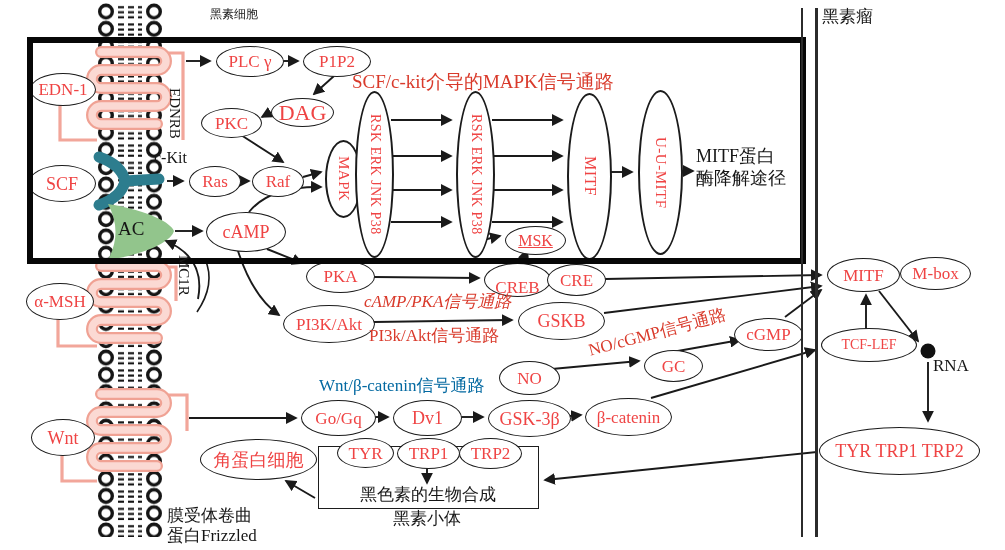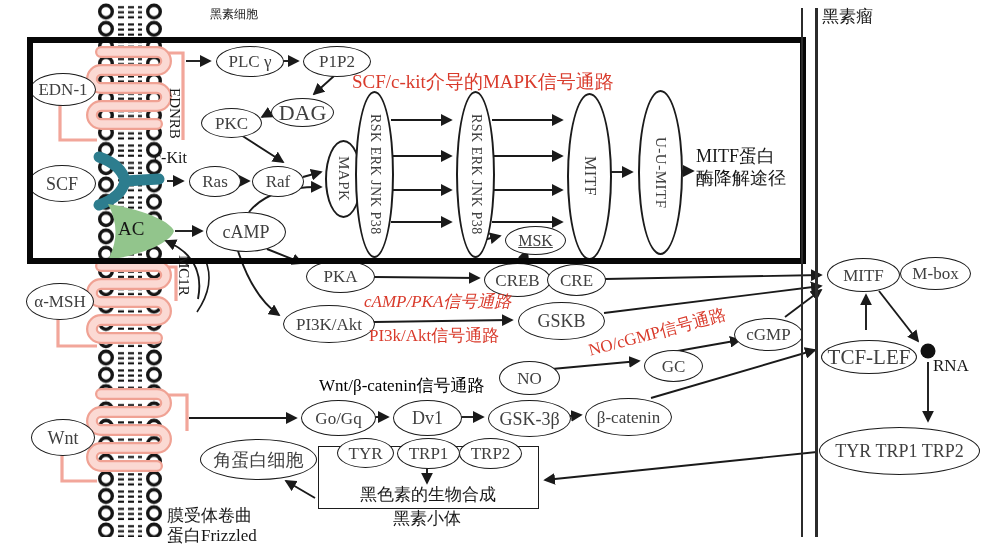--- a/index.html
+++ b/index.html
@@ -15,21 +15,21 @@
   .vline { position:absolute; background:#2b2b2b; z-index:5; }
   #vline1 { left:801px; top:8px; width:2px; height:529px; }
   #vline2 { left:815px; top:8px; width:2.5px; height:529px; }
   .biobox {
     position:absolute; left:318px; top:446px; width:219px; height:61px;
     border:1.7px solid #1d1d1d; background:transparent; z-index:2;
   }
   .oval {
     position:absolute; background:#fff; border:1.8px solid #1b1b1b; border-radius:50%;
     display:flex; align-items:center; justify-content:center; text-align:center;
-    z-index:4; color:#404040; line-height:1; white-space:nowrap;
+    z-index:4; color:#ef4444; line-height:1; white-space:nowrap;
   }
   .oval.tall { border-width:2px; }
   .oval.tall span { writing-mode:vertical-rl; text-orientation:mixed; letter-spacing:0.5px; }
   .lbl { position:absolute; color:#161616; z-index:6; line-height:1.2; white-space:pre-line; }
   .lbl.v { writing-mode:vertical-rl; text-orientation:mixed; }
   .lbl.red { font-weight:400; }
   .lbl.rot { transform:rotate(-15deg); transform-origin:0 50%; white-space:nowrap; }
   .lbl.ctr { text-align:center; }
 </style>
 </head>
@@ -190,21 +190,21 @@
       </div>
       <div class="oval tall" style="left: 638px; top: 90px; width: 41px; height: 161px; font-size: 15px;">
         <span>U-U-MITF</span>
       </div>
       <div class="oval" style="left: 505px; top: 226px; width: 59px; height: 27px; font-size: 16px; text-decoration: underline;">
         <span>MSK</span>
       </div>
       <div class="oval" style="left: 306px; top: 260px; width: 67px; height: 31px; font-size: 17px;">
         <span>PKA</span>
       </div>
-      <div class="oval" style="left: 484px; top: 263px; width: 65px; height: 32px; font-size: 17px;">
+      <div class="oval" style="left: 484px; top: 263px; width: 65px; height: 32px; font-size: 17px; align-items: flex-end;">
         <span>CREB</span>
       </div>
       <div class="oval" style="left: 547px; top: 264px; width: 57px; height: 30px; font-size: 17px;">
         <span>CRE</span>
       </div>
       <div class="oval" style="left: 283px; top: 305px; width: 90px; height: 36px; font-size: 17px;">
         <span>PI3K/Akt</span>
       </div>
       <div class="oval" style="left: 518px; top: 302px; width: 85px; height: 36px; font-size: 18px;">
         <span>GSKB</span>
@@ -217,21 +217,21 @@
       </div>
       <div class="oval" style="left: 734px; top: 318px; width: 67px; height: 31px; font-size: 17px;">
         <span>cGMP</span>
       </div>
       <div class="oval" style="left: 827px; top: 258px; width: 71px; height: 32px; font-size: 17px;">
         <span>MITF</span>
       </div>
       <div class="oval" style="left: 900px; top: 257px; width: 69px; height: 31px; font-size: 17px;">
         <span>M-box</span>
       </div>
-      <div class="oval" style="left: 821px; top: 340px; width: 94px; height: 32px; font-size: 21px; font-family: Liberation Serif, serif;">
+      <div class="oval" style="left: 821px; top: 328px; width: 94px; height: 32px; font-size: 14px; font-family: Liberation Serif, serif;">
         <span>TCF-LEF</span>
       </div>
       <div class="oval" style="left: 301px; top: 400px; width: 73px; height: 34px; font-size: 17px;">
         <span>Go/Gq</span>
       </div>
       <div class="oval" style="left: 393px; top: 400px; width: 67px; height: 34px; font-size: 18px;">
         <span>Dv1</span>
       </div>
       <div class="oval" style="left: 488px; top: 400px; width: 81px; height: 35px; font-size: 18px;">
         <span>GSK-3β</span>
@@ -265,16 +265,16 @@
       <div class="lbl " style="left: 696px; top: 146px; font-size: 18px;">MITF蛋白
 酶降解途径</div>
       <div class="lbl " style="left: 933px; top: 356px; font-size: 17px;">RNA</div>
       <div class="lbl " style="left: 167px; top: 482px; font-size: 17px; margin-top: 24px;">膜受体卷曲
 蛋白Frizzled</div>
       <div class="lbl " style="left: 393px; top: 509px; font-size: 17px;">黑素小体</div>
       <div class="lbl ctr" style="left: 322px; top: 485px; font-size: 17px; width: 212px;">黑色素的生物合成</div>
       <div class="lbl red" style="left: 352px; top: 71px; font-size: 19px; color: rgb(217, 58, 43);">SCF/c-kit介导的MAPK信号通路</div>
       <div class="lbl red" style="left: 364px; top: 292px; font-size: 17px; color: rgb(217, 58, 43); font-style: italic;">cAMP/PKA信号通路</div>
       <div class="lbl red" style="left: 369px; top: 326px; font-size: 17px; color: rgb(217, 58, 43);">PI3k/Akt信号通路</div>
-      <div class="lbl red" style="left: 319px; top: 376px; font-size: 17px; color: #000000;">Wnt/β-catenin信号通路</div>
+      <div class="lbl red" style="left: 319px; top: 376px; font-size: 17px; color: #0369a1;">Wnt/β-catenin信号通路</div>
       <div class="lbl red rot" style="left: 589px; top: 341px; font-size: 17px; color: rgb(217, 58, 43);">NO/cGMP信号通路</div>
     </div>
 </div>
 
 </body></html>

